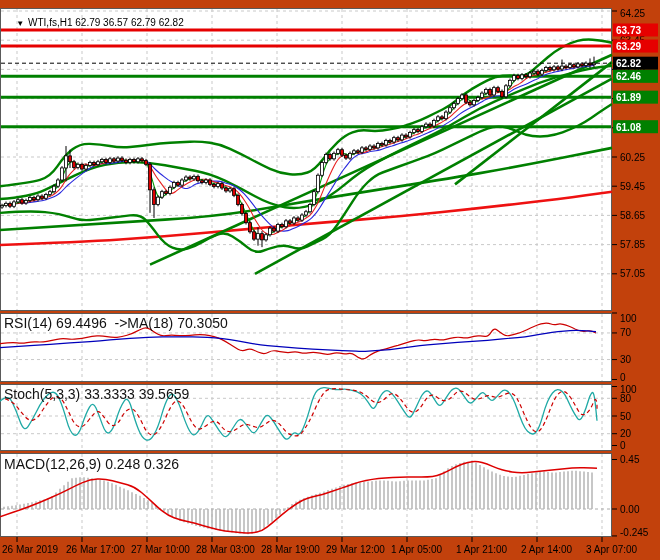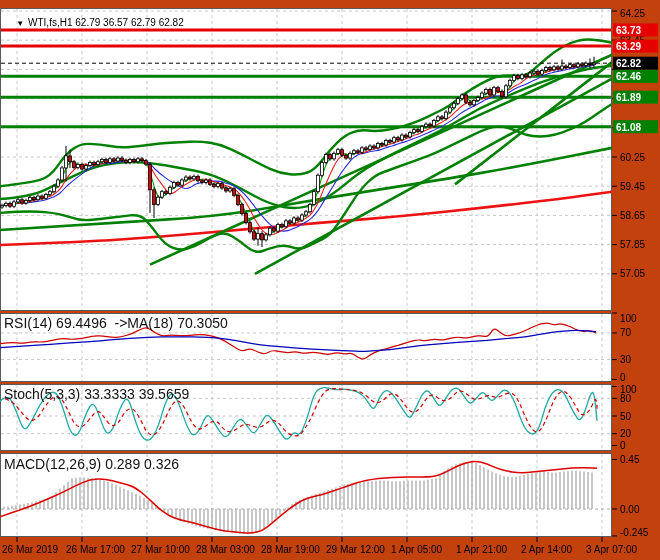--- a/index.html
+++ b/index.html
@@ -651,14 +651,14 @@
       <rect x="612" y="8" width="47" height="529" fill="transparent"></rect>
       <rect x="0" y="537" width="612" height="22" fill="transparent"></rect>
     </svg>
 
   <div class="titlebar">
     <span class="tri">▼</span><span>WTI,fs,H1</span> <span>62.79 36.57 62.79 62.82</span>
   </div>
 
   <div class="plabel" style="left:4px;top:315px">RSI(14) 69.4496  -&gt;MA(18) 70.3050</div>
   <div class="plabel" style="left:4px;top:386px">Stoch(5,3,3) 33.3333 39.5659</div>
-  <div class="plabel" style="left:4px;top:456px">MACD(12,26,9) 0.289 0.326</div>
+  <div class="plabel" style="left:4px;top:456px">MACD(12,26,9) 0.248 0.326</div>
 </div>
 
 </body></html>

